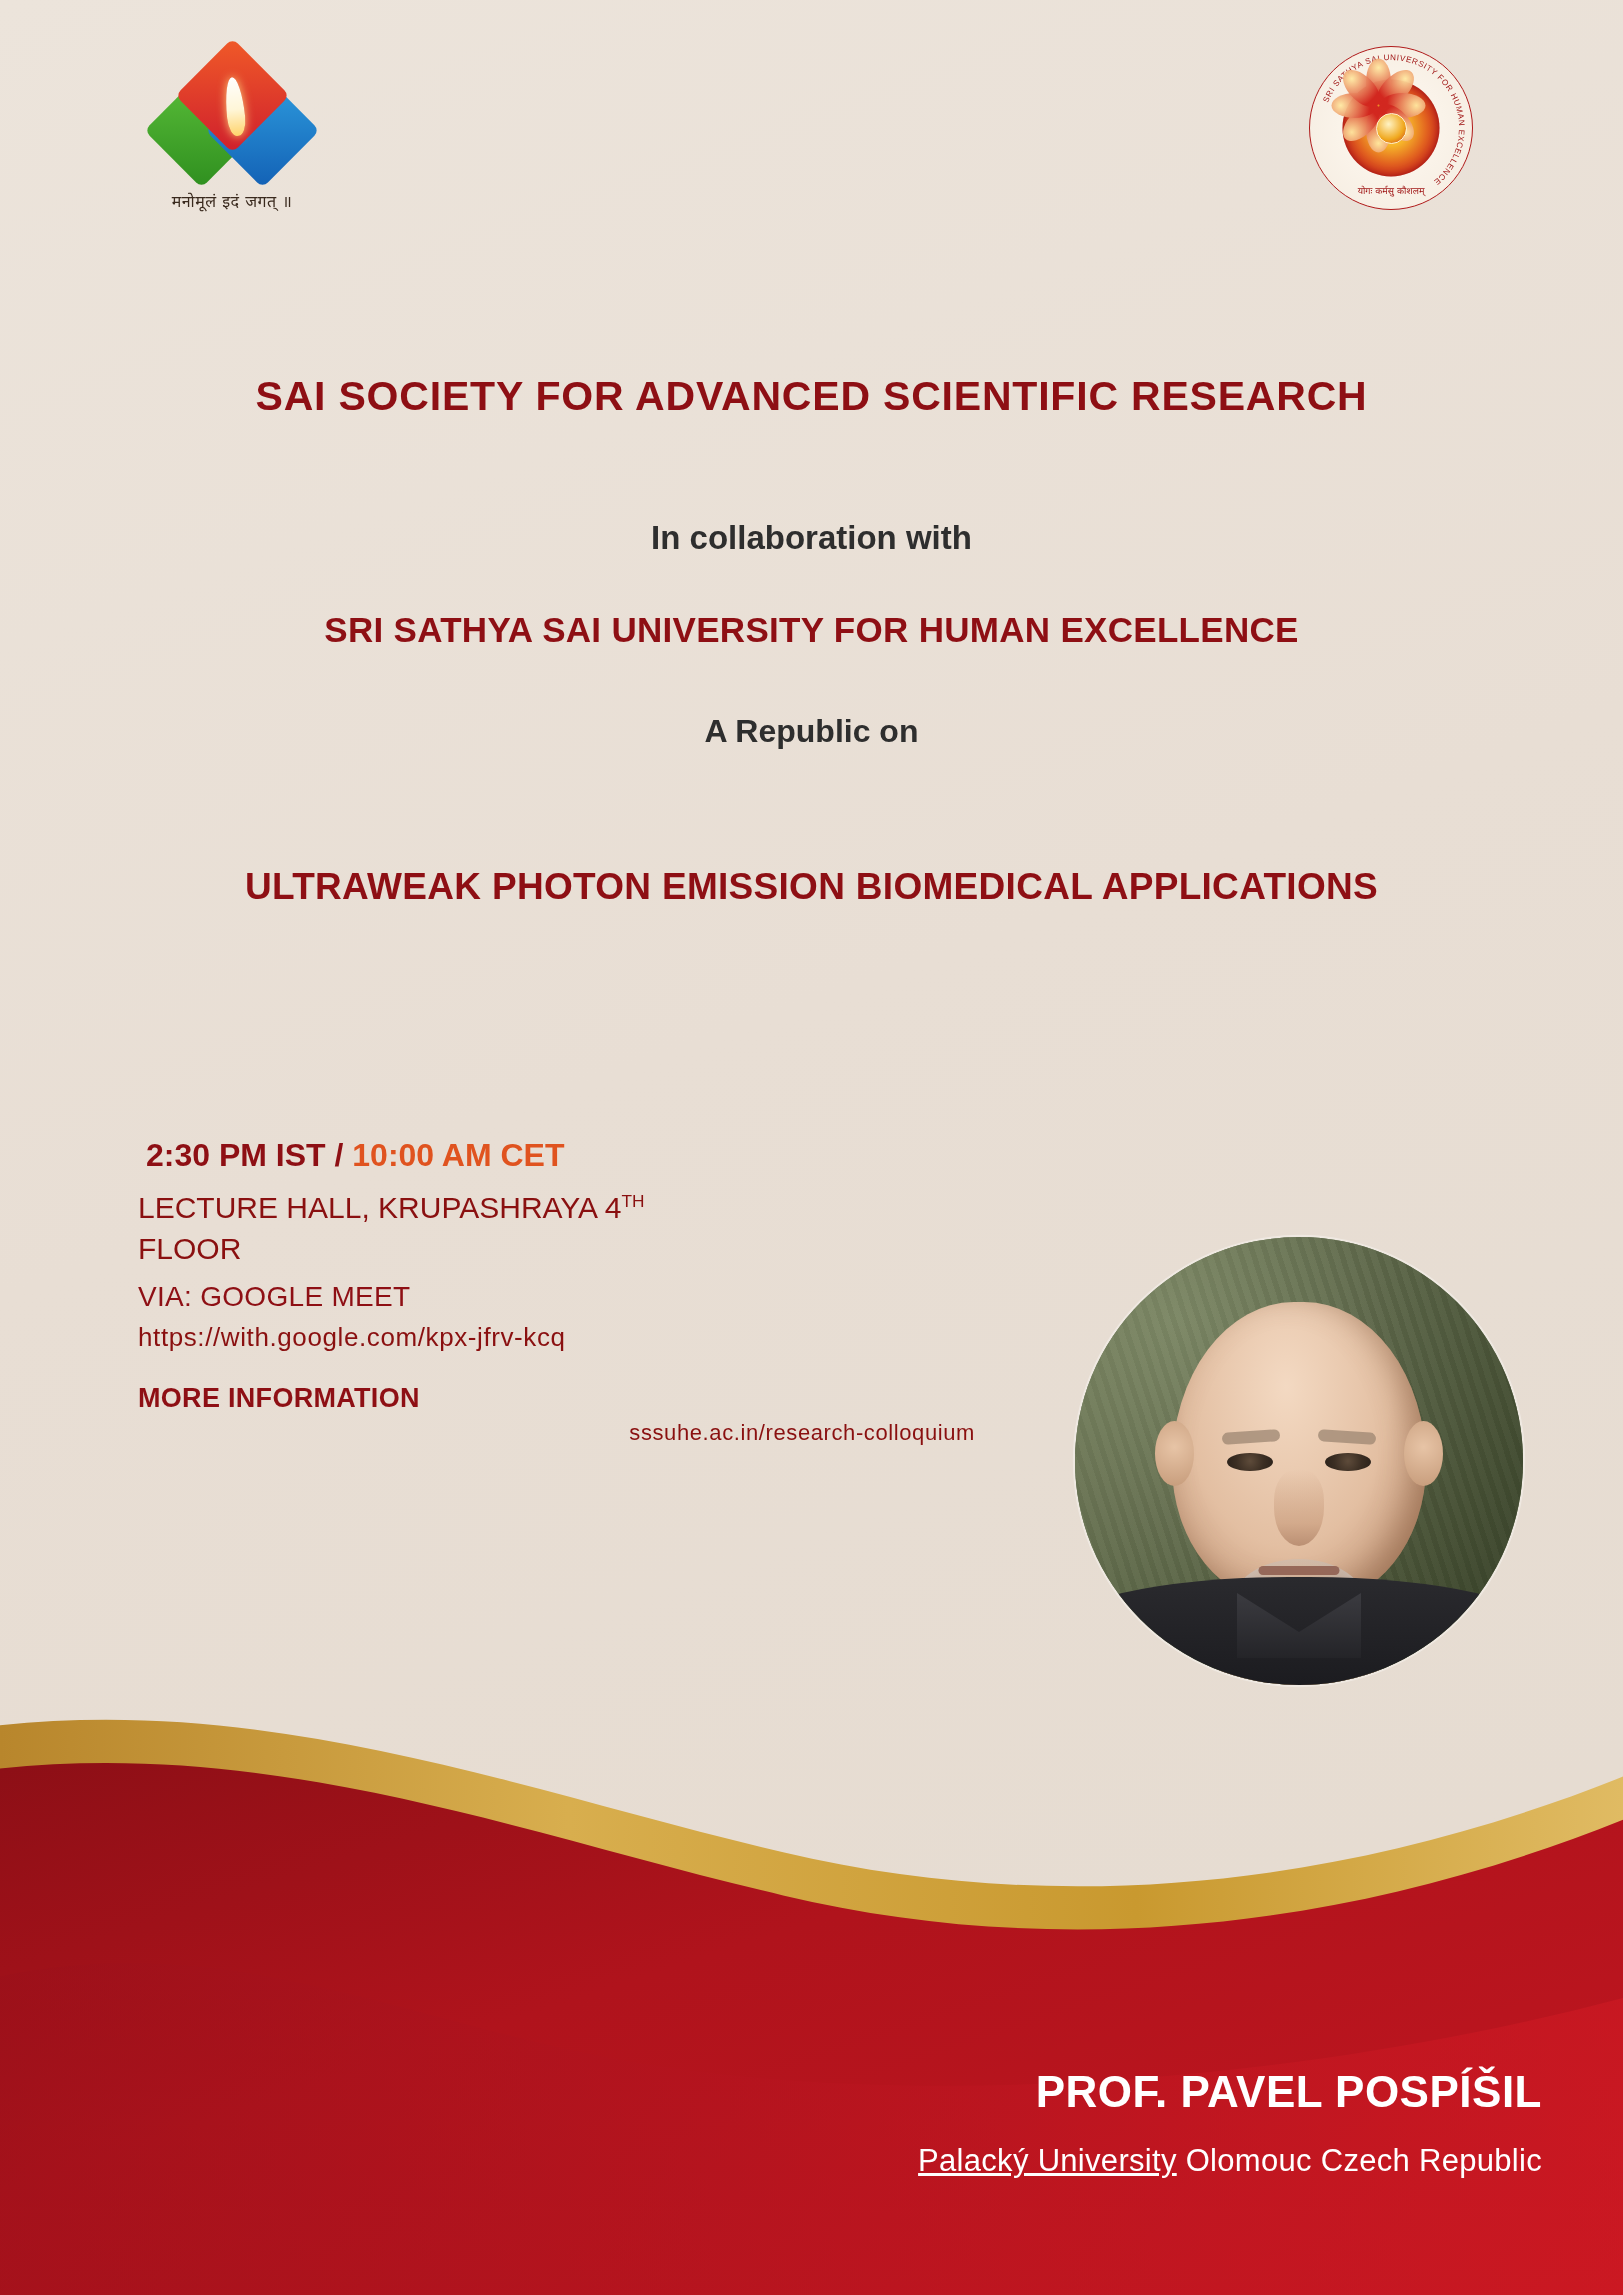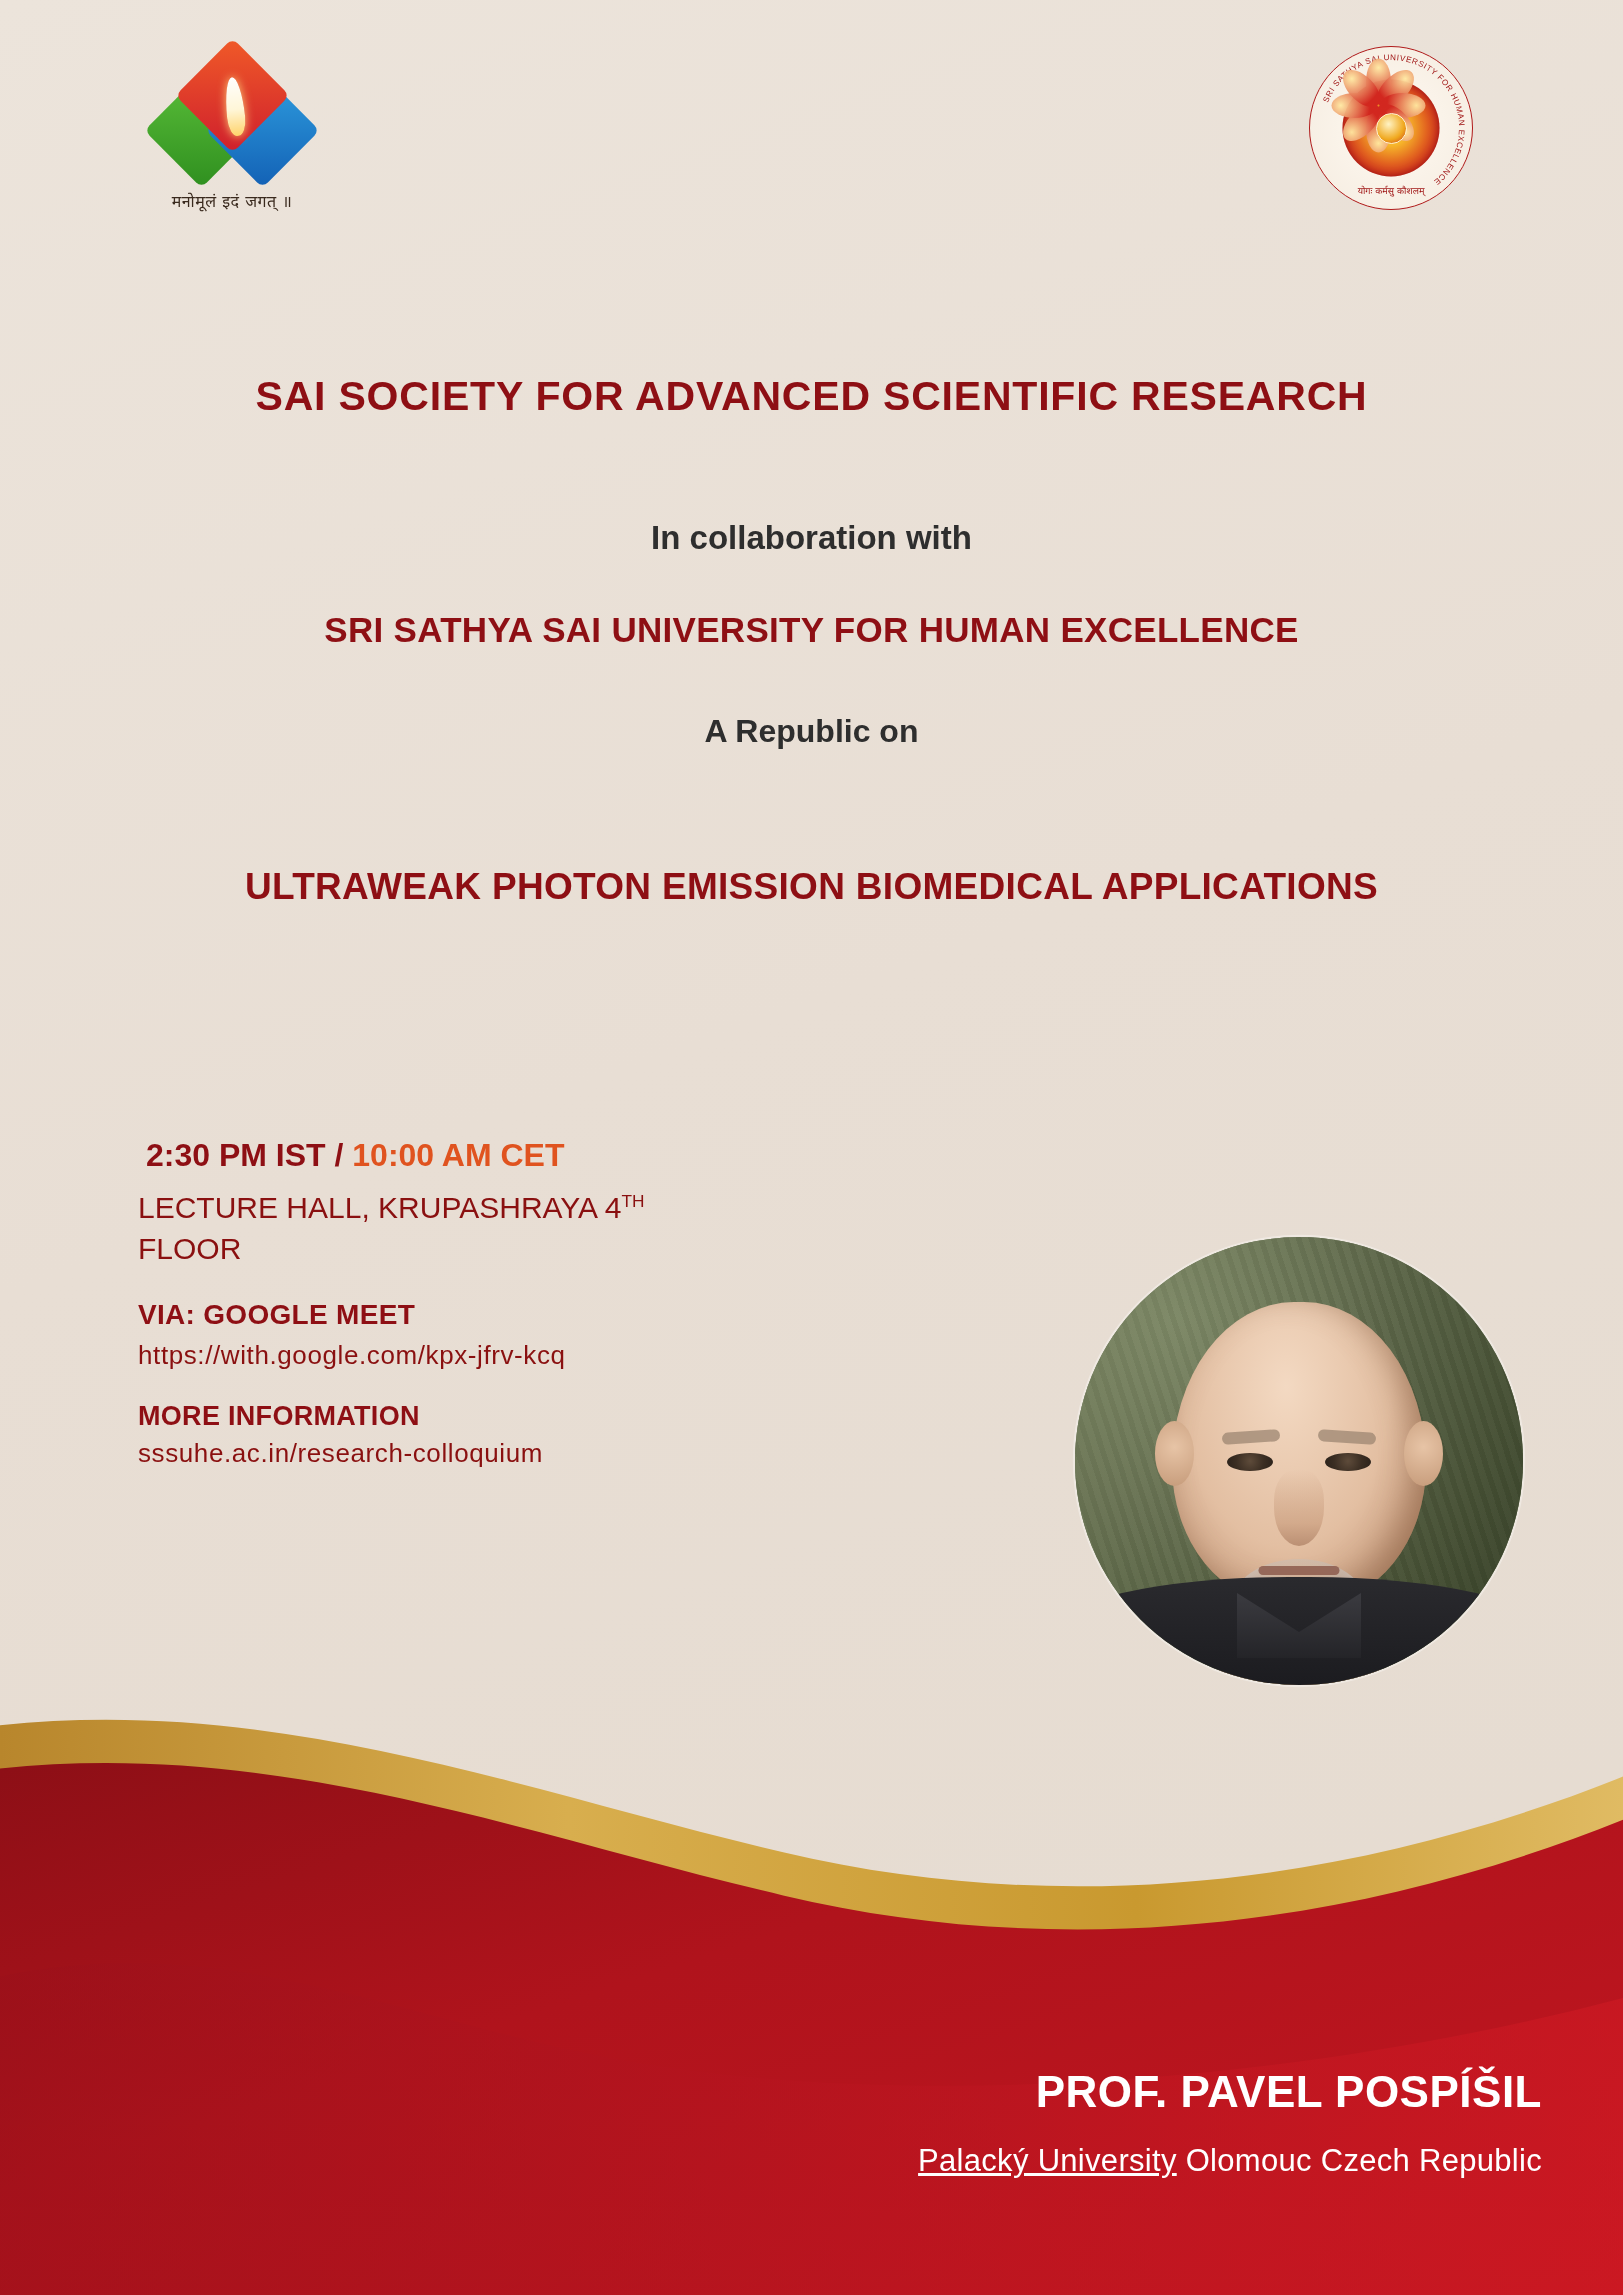--- a/index.html
+++ b/index.html
@@ -215,45 +215,46 @@
   .d-time .cet { color: #e0531f; }
   .d-venue {
     margin-top: 14px;
     font-size: 30px;
     font-weight: 400;
     color: #8a1010;
     line-height: 1.35;
   }
   .d-venue sup { font-size: 17.3px; vertical-align: super; }
   .d-via {
-    margin-top: 30px;
+    margin-top: 12px;
     font-size: 28px;
-    font-weight: 700;
+    font-weight: 400;
     color: #8e0f14;
     letter-spacing: 0.3px;
   }
   .d-link {
     margin-top: 8.6px;
     font-size: 26px;
     color: #8a1010;
     letter-spacing: 0.6px;
     font-weight: 400;
   }
   .d-more {
     margin-top: 30px;
     font-size: 27px;
     font-weight: 700;
     color: #8e0f14;
     letter-spacing: 0.3px;
   }
   .d-more-link {
     margin-top: 6.5px;
-    font-size: 26px;
+    font-size: 22px;
     color: #8a1010;
     letter-spacing: 0.6px;
+    text-align: right;
   }
 
   
   .photo {
     position: absolute;
     right: 100px;
     top: 1237px;
     width: 448px;
     height: 448px;
     border-radius: 50%;

